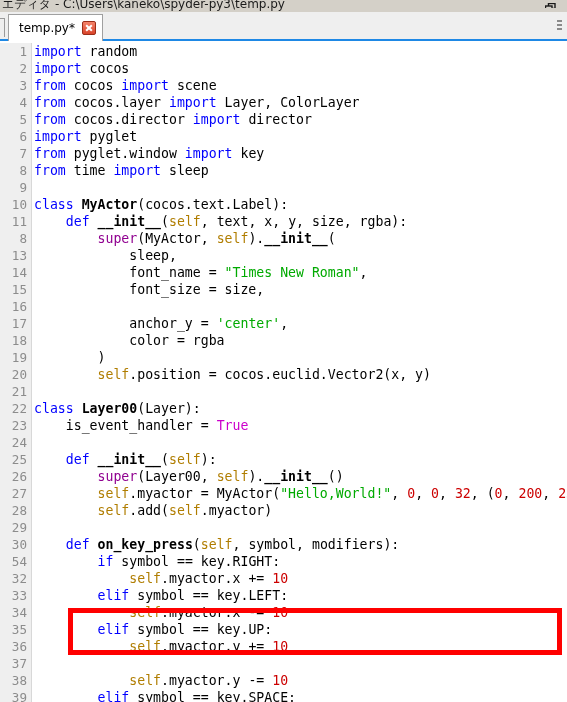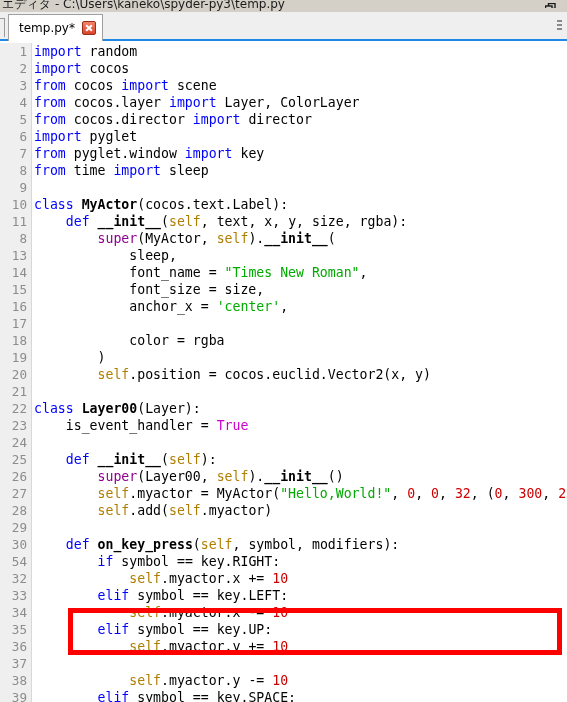--- a/index.html
+++ b/index.html
@@ -187,32 +187,32 @@
         <div class="line"><span class="ln">6</span><span class="src"><span class="kw">import</span> pyglet</span></div>
         <div class="line"><span class="ln">7</span><span class="src"><span class="kw">from</span> pyglet.window <span class="kw">import</span> key</span></div>
         <div class="line"><span class="ln">8</span><span class="src"><span class="kw">from</span> time <span class="kw">import</span> sleep</span></div>
         <div class="line"><span class="ln">9</span><span class="src"></span></div>
         <div class="line"><span class="ln">10</span><span class="src"><span class="kw">class</span><span class="cls"> </span><span class="cls">MyActor</span>(cocos.text.Label):</span></div>
         <div class="line"><span class="ln">11</span><span class="src">    <span class="kw">def</span><span class="cls"> </span><span class="dun">__init__</span>(<span class="self">self</span>, text, x, y, size, rgba):</span></div>
         <div class="line"><span class="ln">8</span><span class="src">        <span class="bi">super</span>(MyActor, <span class="self">self</span>).<span class="dun">__init__</span>(</span></div>
         <div class="line"><span class="ln">13</span><span class="src">            sleep,</span></div>
         <div class="line"><span class="ln">14</span><span class="src">            font_name = <span class="str">"Times New Roman"</span>,</span></div>
         <div class="line"><span class="ln">15</span><span class="src">            font_size = size,</span></div>
-        <div class="line"><span class="ln">16</span><span class="src">            anchor_x = <span class="str">'center'</span>,</span></div>
-        <div class="line"><span class="ln">17</span></div>
+        <div class="line"><span class="ln">16</span></div>
+        <div class="line"><span class="ln">17</span><span class="src">            anchor_y = <span class="str">'center'</span>,</span></div>
         <div class="line"><span class="ln">18</span><span class="src">            color = rgba</span></div>
         <div class="line"><span class="ln">19</span><span class="src">        )</span></div>
         <div class="line"><span class="ln">20</span><span class="src">        <span class="self">self</span>.position = cocos.euclid.Vector2(x, y)</span></div>
         <div class="line"><span class="ln">21</span><span class="src"></span></div>
         <div class="line"><span class="ln">22</span><span class="src"><span class="kw">class</span><span class="cls"> </span><span class="cls">Layer00</span>(Layer):</span></div>
         <div class="line"><span class="ln">23</span><span class="src">    is_event_handler = <span class="tru">True</span></span></div>
         <div class="line"><span class="ln">24</span><span class="src"></span></div>
         <div class="line"><span class="ln">25</span><span class="src">    <span class="kw">def</span><span class="cls"> </span><span class="dun">__init__</span>(<span class="self">self</span>):</span></div>
         <div class="line"><span class="ln">26</span><span class="src">        <span class="bi">super</span>(Layer00, <span class="self">self</span>).<span class="dun">__init__</span>()</span></div>
-        <div class="line"><span class="ln">27</span><span class="src">        <span class="self">self</span>.myactor = MyActor(<span class="str">"Hello,World!"</span>, <span class="num">0</span>, <span class="num">0</span>, <span class="num">32</span>, (<span class="num">0</span>, <span class="num">300</span>, <span class="num">255</span>, ))</span></div>
+        <div class="line"><span class="ln">27</span><span class="src">        <span class="self">self</span>.myactor = MyActor(<span class="str">"Hello,World!"</span>, <span class="num">0</span>, <span class="num">0</span>, <span class="num">32</span>, (<span class="num">0</span>, <span class="num">200</span>, <span class="num">255</span>, ))</span></div>
         <div class="line"><span class="ln">28</span><span class="src">        <span class="self">self</span>.add(<span class="self">self</span>.myactor)</span></div>
         <div class="line"><span class="ln">29</span><span class="src"></span></div>
         <div class="line"><span class="ln">30</span><span class="src">    <span class="kw">def</span><span class="cls"> </span><span class="cls">on_key_press</span>(<span class="self">self</span>, symbol, modifiers):</span></div>
         <div class="line"><span class="ln">54</span><span class="src">        <span class="kw">if</span> symbol == key.RIGHT:</span></div>
         <div class="line"><span class="ln">32</span><span class="src">            <span class="self">self</span>.myactor.x += <span class="num">10</span></span></div>
         <div class="line"><span class="ln">33</span><span class="src">        <span class="kw">elif</span> symbol == key.LEFT:</span></div>
         <div class="line"><span class="ln">34</span><span class="src">            <span class="self">self</span>.myactor.x -= <span class="num">10</span></span></div>
         <div class="line"><span class="ln">35</span><span class="src">        <span class="kw">elif</span> symbol == key.UP:</span></div>
         <div class="line"><span class="ln">36</span><span class="src">            <span class="self">self</span>.myactor.y += <span class="num">10</span></span></div>
         <div class="line"><span class="ln">37</span></div>

